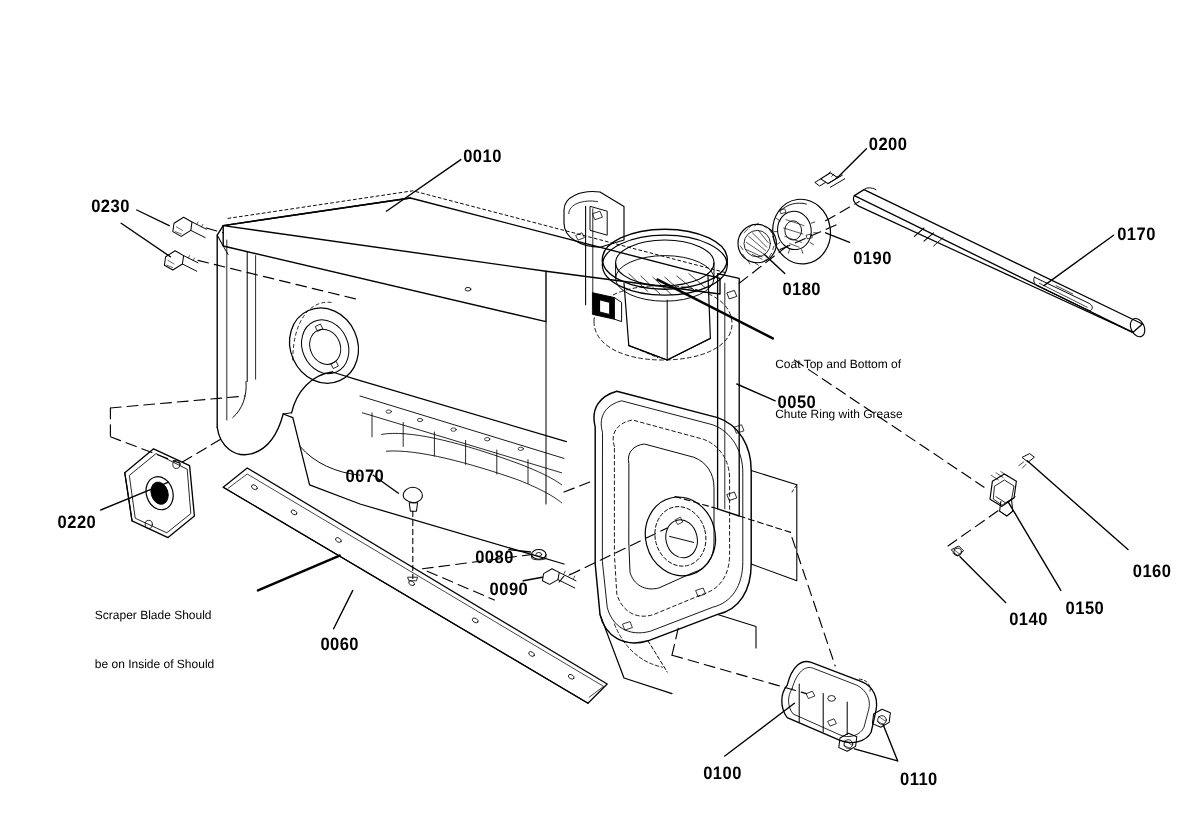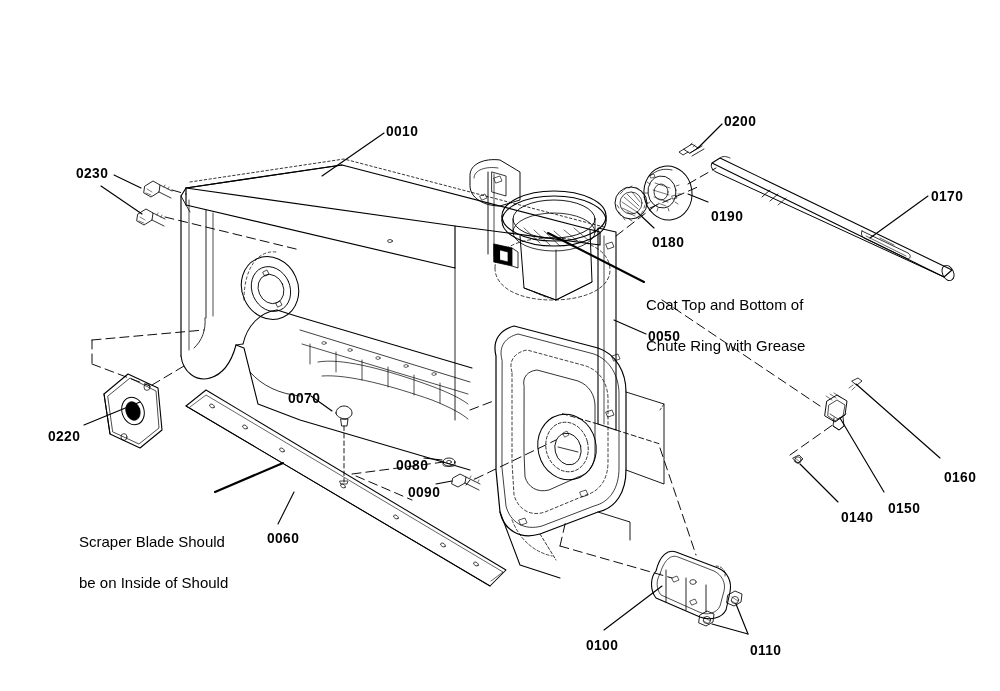--- a/index.html
+++ b/index.html
@@ -7,21 +7,21 @@
   body{width:1000px;height:691px;overflow:hidden;
        font-family:"Liberation Sans","DejaVu Sans",sans-serif;}
   #sheet{position:relative;width:1000px;height:521px;background:#e5e5e5;}
   #art{position:absolute;left:0;top:0;width:1000px;height:691px;}
 
   .lbl{position:absolute;font-family:"Liberation Sans","DejaVu Sans",sans-serif;
        font-weight:bold;font-size:15px;letter-spacing:0.4px;color:#000;
        white-space:nowrap;line-height:1;transform:scaleX(0.92);
        transform-origin:left top;}
   .note{position:absolute;font-family:"Liberation Sans","DejaVu Sans",sans-serif;
-        font-weight:normal;font-size:15px;color:#000;line-height:13.5px;
+        font-weight:normal;font-size:10px;color:#000;line-height:13.5px;
         white-space:pre;}
 </style>
 </head>
 <body>
 
 <div id="sheet">
 
   <svg id="art" viewBox="0 0 1000 691" xmlns="http://www.w3.org/2000/svg">
     <rect x="0" y="0" width="1000" height="691" fill="#ffffff"></rect>
 
@@ -380,18 +380,18 @@
   <div class="lbl" style="left:711px;top:208px">0190</div>
   <div class="lbl" style="left:724px;top:113px">0200</div>
   <div class="lbl" style="left:48px;top:428px">0220</div>
   <div class="lbl" style="left:76px;top:165px">0230</div>
 
   <div class="note" style="left:646px;top:271px">
     <div>Coat Top and Bottom of</div>
     <div>Chute Ring with Grease</div>
   </div>
 
-  <div class="note" style="left:79px;top:508px">
+  <div class="note" style="left:79px;top:480px">
     <div>Scraper Blade Should</div>
     <div>be on Inside of Should</div>
   </div>
 
 </div>
 
 </body></html>

